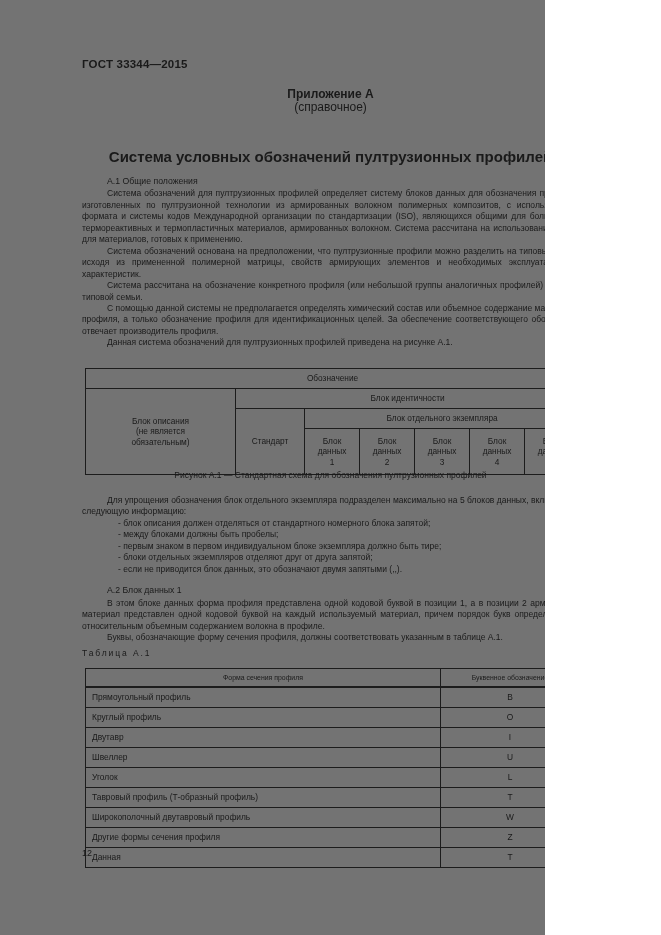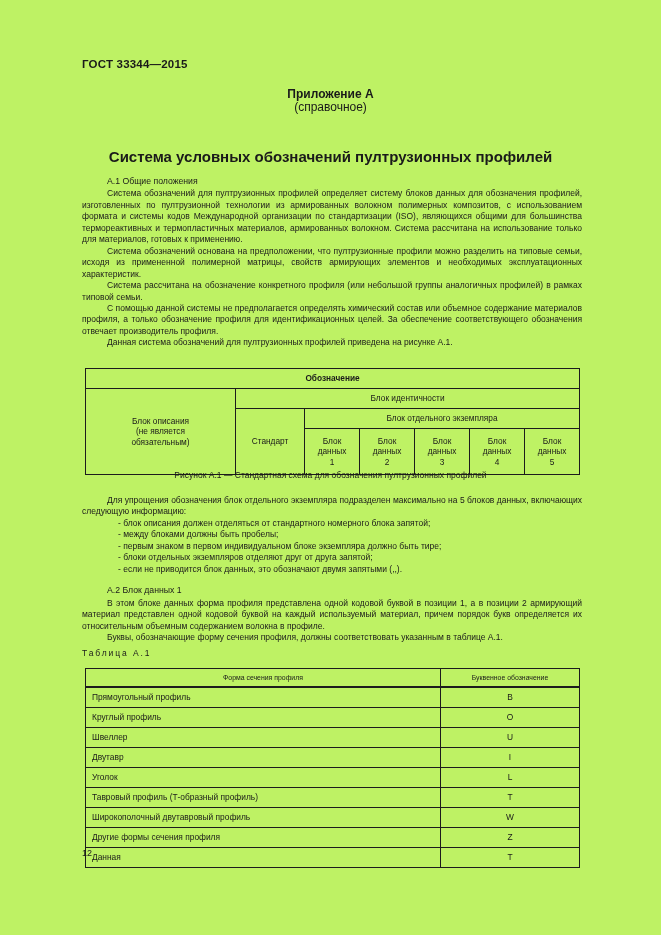--- a/index.html
+++ b/index.html
@@ -6,23 +6,23 @@
     margin: 0;
     padding: 0;
     background: #ffffff;
   }
   body {
     font-family: "Liberation Sans", sans-serif;
     color: #1a1a1a;
   }
   .page {
     position: relative;
-    width: 661px;
+    width: 545px;
     height: 935px;
-    background: #bef264;
+    background: #737373;
     overflow: hidden;
     box-sizing: border-box;
   }
   .sheet {
     position: absolute;
     left: 82px;
     top: 0;
     width: 497px;
     height: 935px;
   }
@@ -106,21 +106,21 @@
     table-layout: fixed;
     font-size: 8.3px;
   }
   table.diagram td {
     border: 1px solid #1c1c1c;
     text-align: center;
     vertical-align: middle;
     padding: 2px 1px;
     line-height: 10.6px;
   }
-  td.cell-top   { height: 15px; font-weight: bold; }
+  td.cell-top   { height: 15px; }
   td.cell-ident { height: 15px; }
   td.cell-inst  { height: 15px; }
   td.cell-std   { height: 41px; }
   td.cell-db    { height: 41px; }
 
   .fig-caption {
     position: absolute;
     left: 0;
     top: 470px;
     width: 497px;
@@ -300,28 +300,28 @@
         <tbody>
           <tr>
             <td>Прямоугольный профиль</td>
             <td class="code">B</td>
           </tr>
           <tr>
             <td>Круглый профиль</td>
             <td class="code">O</td>
           </tr>
           <tr>
+            <td>Двутавр</td>
+            <td class="code">I</td>
+          </tr>
+          <tr>
             <td>Швеллер</td>
             <td class="code">U</td>
           </tr>
           <tr>
-            <td>Двутавр</td>
-            <td class="code">I</td>
-          </tr>
-          <tr>
             <td>Уголок</td>
             <td class="code">L</td>
           </tr>
           <tr>
             <td>Тавровый профиль (Т-образный профиль)</td>
             <td class="code">T</td>
           </tr>
           <tr>
             <td>Широкополочный двутавровый профиль</td>
             <td class="code">W</td>

